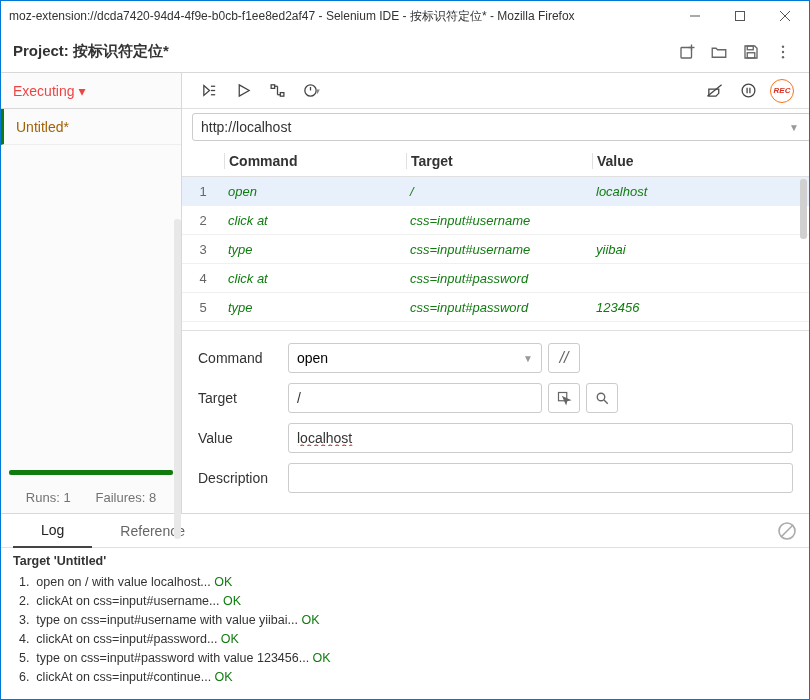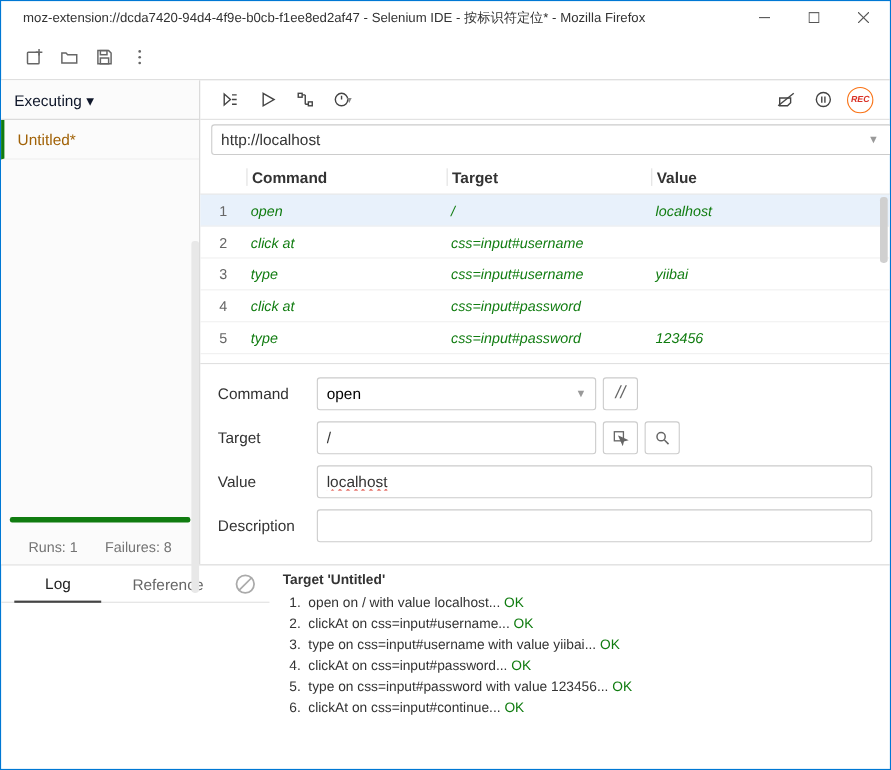--- a/index.html
+++ b/index.html
@@ -1,28 +1,28 @@
 <!DOCTYPE html>
 <html><head>
 <meta charset="utf-8">
 <style>
 * { box-sizing: border-box; margin: 0; padding: 0; font-family: "Segoe UI", Arial, sans-serif; }
 body { width: 810px; height: 700px; border: 1px solid #0078d4; background: #fff; overflow: hidden; display: flex; flex-direction: column; }
 .titlebar { height: 30px; display: flex; align-items: center; padding: 0 2px 0 8px; font-size: 12px; color: #333; }
-.titlebar-text { flex: 1; margin-left: 12px; }
+.titlebar-text { flex: 1; }
 .win-btn { width: 45px; height: 30px; display: flex; align-items: center; justify-content: center; color: #555; }
 .win-btn svg { width: 10px; height: 10px; }
 .projectbar { height: 42px; display: flex; align-items: center; padding: 0 12px; border-bottom: 1px solid #d8d8d8; }
 .projectbar-title { font-size: 15px; font-weight: 600; color: #333; flex: 1; }
 .projectbar .icon-btn { width: 28px; height: 28px; display: flex; align-items: center; justify-content: center; margin-left: 4px; color: #666; }
 .projectbar .icon-btn svg { width: 18px; height: 18px; }
 
 .main { flex: 1; display: flex; min-height: 0; }
 .sidebar { width: 181px; background: #fbfbfb; border-right: 1px solid #d8d8d8; display: flex; flex-direction: column; position: relative; }
-.sidebar-head { height: 36px; display: flex; align-items: center; padding: 0 12px; font-size: 14px; color: #0f172a; border-bottom: 1px solid #d8d8d8; }
+.sidebar-head { height: 36px; display: flex; align-items: center; padding: 0 12px; font-size: 14px; color: #ef4444; border-bottom: 1px solid #d8d8d8; }
 .sidebar-head .chev { margin-left: 4px; }
 .sidebar-body { flex: 1; position: relative; }
 .test-item { height: 36px; display: flex; align-items: center; padding: 0 12px; font-size: 14px; color: #a16207; border-bottom: 1px solid #eee; border-left: 3px solid #107c10; }
 .sidebar-scrollbar { position: absolute; right: 0; top: 110px; width: 7px; height: 320px; background: #e8e8e8; border-radius: 3px; }
 .progress { position: absolute; bottom: 38px; left: 8px; right: 8px; height: 5px; background: #107c10; border-radius: 2px; }
 .runs { position: absolute; bottom: 8px; left: 0; right: 0; text-align: center; font-size: 13px; color: #737373; display: flex; justify-content: space-evenly; }
 
 .workarea { flex: 1; display: flex; flex-direction: column; min-width: 0; }
 .toolbar { height: 36px; display: flex; align-items: center; padding: 0 10px; border-bottom: 1px solid #e0e0e0; }
 .tool-btn { width: 34px; height: 28px; display: flex; align-items: center; justify-content: center; color: #444; }
@@ -50,21 +50,21 @@
 .editor { padding: 12px 16px 10px 16px; }
 .ed-row { display: flex; align-items: center; margin-bottom: 10px; }
 .ed-label { width: 90px; font-size: 14px; color: #333; }
 .ed-input { flex: 1; height: 30px; border: 1px solid #ccc; border-radius: 3px; padding: 0 8px; font-size: 14px; color: #333; }
 .ed-input.wavy { text-decoration: underline wavy #d93025; }
 .ed-dd { width: 254px; height: 30px; border: 1px solid #ccc; border-radius: 3px; padding: 0 8px; font-size: 14px; display: flex; align-items: center; position: relative; }
 .ed-dd .chev { position: absolute; right: 8px; color: #999; font-size: 10px; }
 .ed-side { width: 32px; height: 30px; border: 1px solid #ccc; border-radius: 3px; margin-left: 6px; display: flex; align-items: center; justify-content: center; color: #666; font-style: italic; }
 .ed-side svg { width: 15px; height: 15px; }
 
-.bottom { border-top: 1px solid #d8d8d8; display: flex; flex-direction: row; height: 186px; }
+.bottom { border-top: 1px solid #d8d8d8; display: flex; flex-direction: column; height: 186px; }
 .bottom-tabs { height: 34px; display: flex; align-items: center; padding: 0 12px; border-bottom: 1px solid #e0e0e0; }
 .btab { padding: 0 28px; height: 34px; display: flex; align-items: center; font-size: 14px; color: #666; }
 .btab.active { color: #222; border-bottom: 2px solid #444; font-weight: 500; }
 .btab-spacer { flex: 1; }
 .ban { width: 20px; height:20px; display: flex; align-items:center; justify-content:center; color:#aaa; }
 .log-body { flex: 1; padding: 4px 10px; font-size: 12.5px; color: #333; overflow:hidden;}
 .log-head { font-weight: 700; margin: 2px 0 4px 2px; font-size: 12.5px; }
 .log-line { padding: 2.5px 0 2.5px 8px; }
 .log-line .ok { color: #107c10; }
 </style>
@@ -85,20 +85,21 @@
     </div>
   <div class="win-btn">
       <svg viewBox="0 0 10 10">
         <line x1="0" y1="0" x2="10" y2="10" stroke="currentColor" stroke-width="1"></line>
         <line x1="10" y1="0" x2="0" y2="10" stroke="currentColor" stroke-width="1"></line>
       </svg>
     </div>
 </div>
 
 <div class="projectbar">
+  <div class="projectbar-title">Project: 按标识符定位*</div>
   <div class="icon-btn">
       <svg viewBox="0 0 24 24" fill="none" stroke="currentColor" stroke-width="1.8">
         <rect x="4" y="6" width="14" height="14" rx="1"></rect>
         <line x1="18" y1="2" x2="18" y2="10"></line>
         <line x1="14" y1="6" x2="22" y2="6"></line>
       </svg>
     </div>
   <div class="icon-btn">
       <svg viewBox="0 0 24 24" fill="none" stroke="currentColor" stroke-width="1.8">
         <path d="M3 7h5l2 2h11v10H3z"></path>

